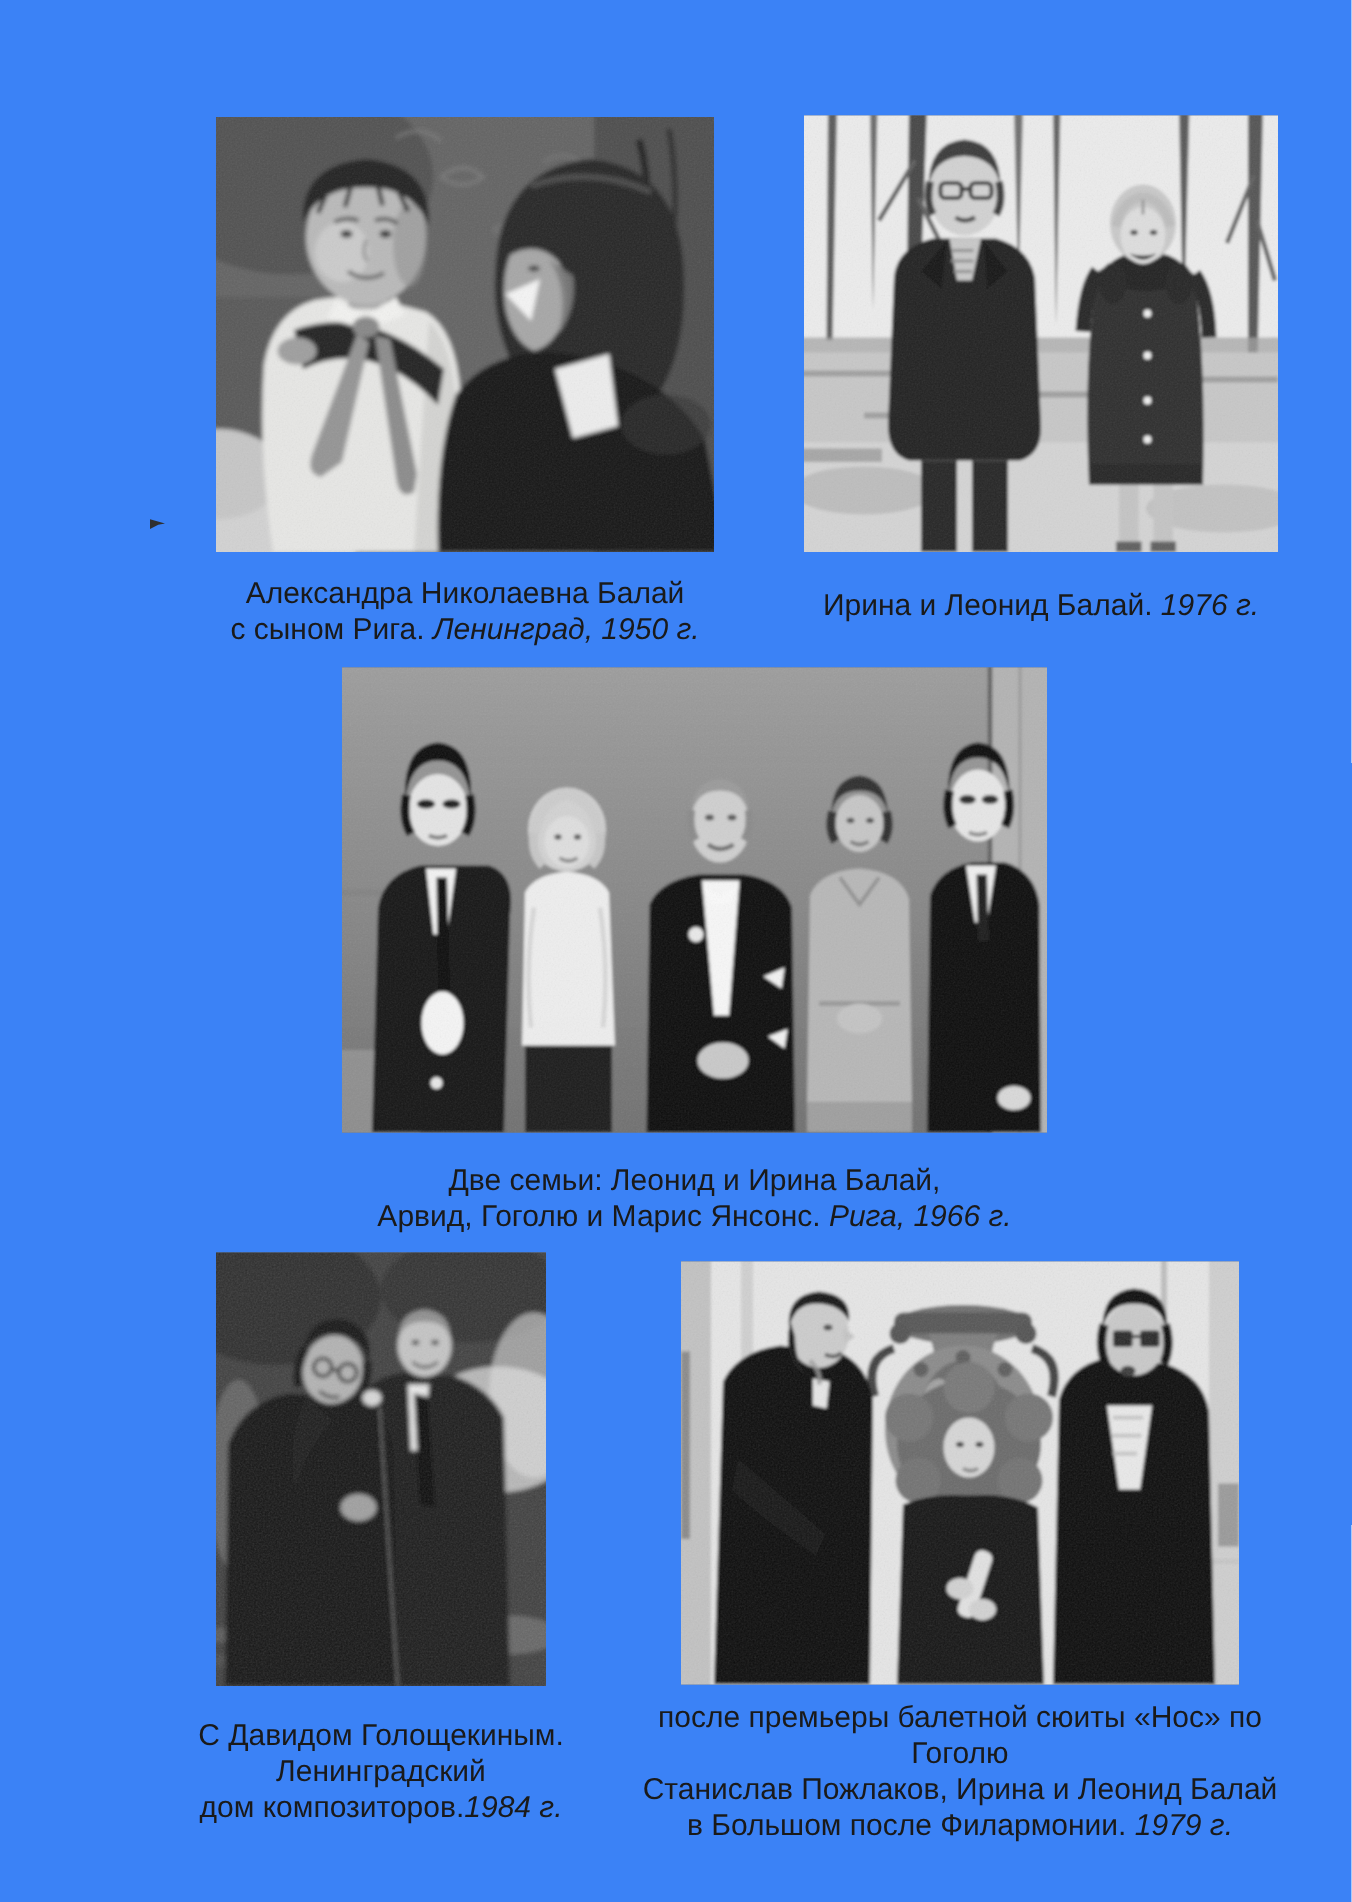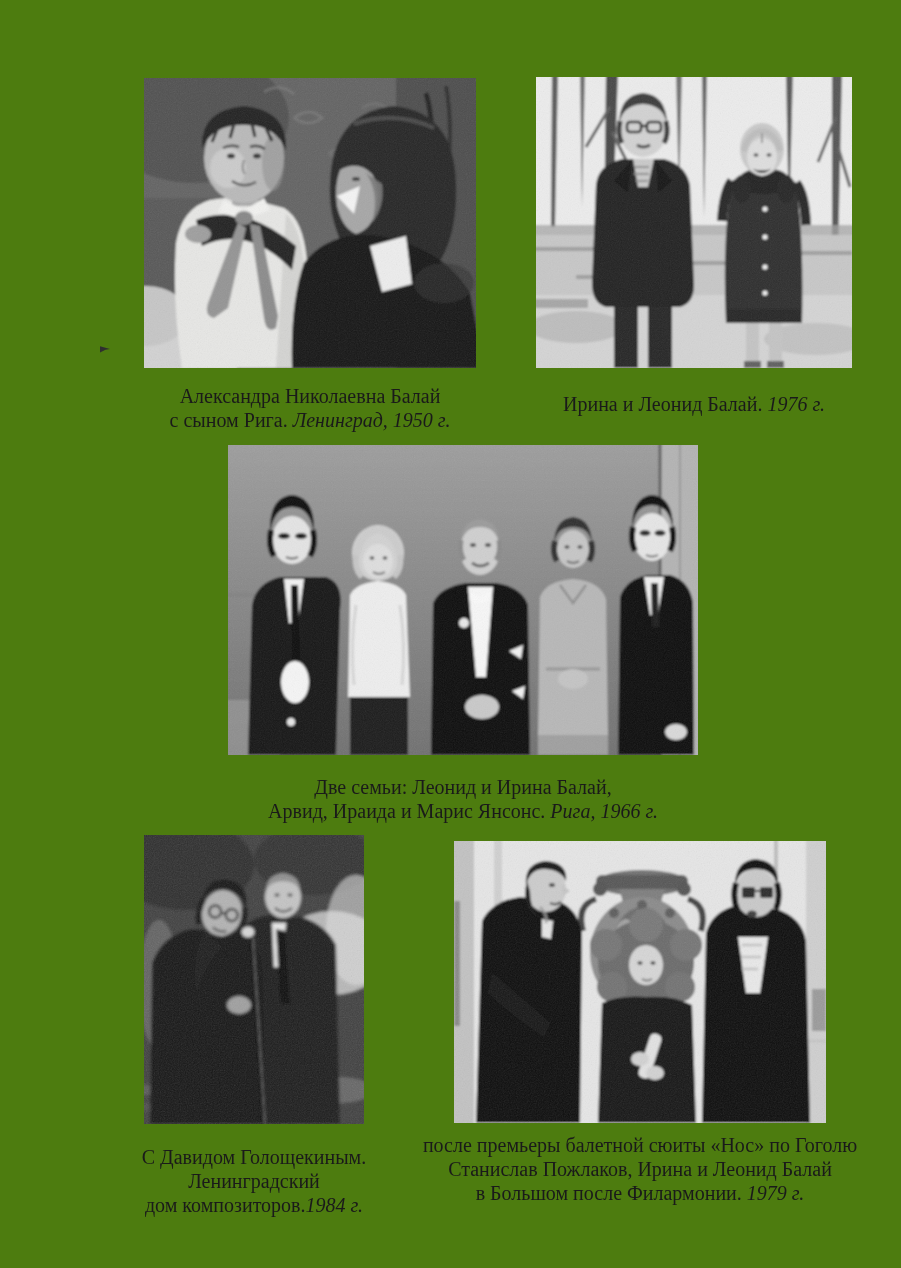--- a/index.html
+++ b/index.html
@@ -1,18 +1,18 @@
 <!DOCTYPE html>
 <html><head>
 <meta charset="utf-8">
 <style>
   html,body{margin:0;padding:0;background:#ffffff;}
   .page{
-    position:relative;width:901px;height:1268px;background:#4d7c0f;
-    font-family:Liberation Serif, serif;color:#1a1a1a;overflow:hidden;
+    position:relative;width:901px;height:1268px;background:#3b82f6;
+    font-family:Liberation Sans, sans-serif;color:#1a1a1a;overflow:hidden;
     margin:0 auto;
   }
   .fig{position:absolute;display:flex;flex-direction:column;align-items:center;}
   .photo{display:block;background:#777;}
   .caption{text-align:center;font-size:20px;line-height:24px;color:#1a1a1a;width:100%;}
   .caption i{font-style:italic;}
   
   .fig1{left:75px;top:62px;width:390px;}
   .fig1 .photo{width:332px;height:290px;margin-bottom:16px;}
   .fig2{left:474px;top:61px;width:360px;}
@@ -257,21 +257,21 @@
         <path d="M404,86 Q403,52 424,50 Q446,52 445,86 Q442,60 424,60 Q406,60 404,86 Z" fill="#0a0a0a"></path>
         <path d="M405,82 q-3,14 2,24 M444,82 q3,14 -2,24" stroke="#0a0a0a" stroke-width="6" fill="none"></path>
         <ellipse cx="417" cy="88" rx="5.5" ry="3" fill="#2a2a2a"></ellipse>
         <ellipse cx="432" cy="88" rx="5.5" ry="3" fill="#2a2a2a"></ellipse>
         <path d="M418,110 q6,3 12,0" stroke="#8a8a8a" stroke-width="2.5" fill="none"></path>
       </g>
       <rect width="470" height="310" filter="url(#g3)" opacity="0.12"></rect>
     </svg>
     <figcaption class="caption">
       <div class="cap-line"><span>Две семьи: Леонид и Ирина Балай,</span><i></i></div>
-      <div class="cap-line"><span>Арвид, Ираида и Марис Янсонс. </span><i>Рига, 1966 г.</i></div>
+      <div class="cap-line"><span>Арвид, Гоголю и Марис Янсонс. </span><i>Рига, 1966 г.</i></div>
     </figcaption>
   </figure>
 
   <figure class="fig fig4">
     <svg class="photo" viewBox="0 0 220 289" preserveAspectRatio="none" role="img">
       <defs>
         <filter id="b4" x="-5%" y="-5%" width="110%" height="110%">
             <feGaussianBlur stdDeviation="1.4"></feGaussianBlur>
           </filter>
         <filter id="g4">

